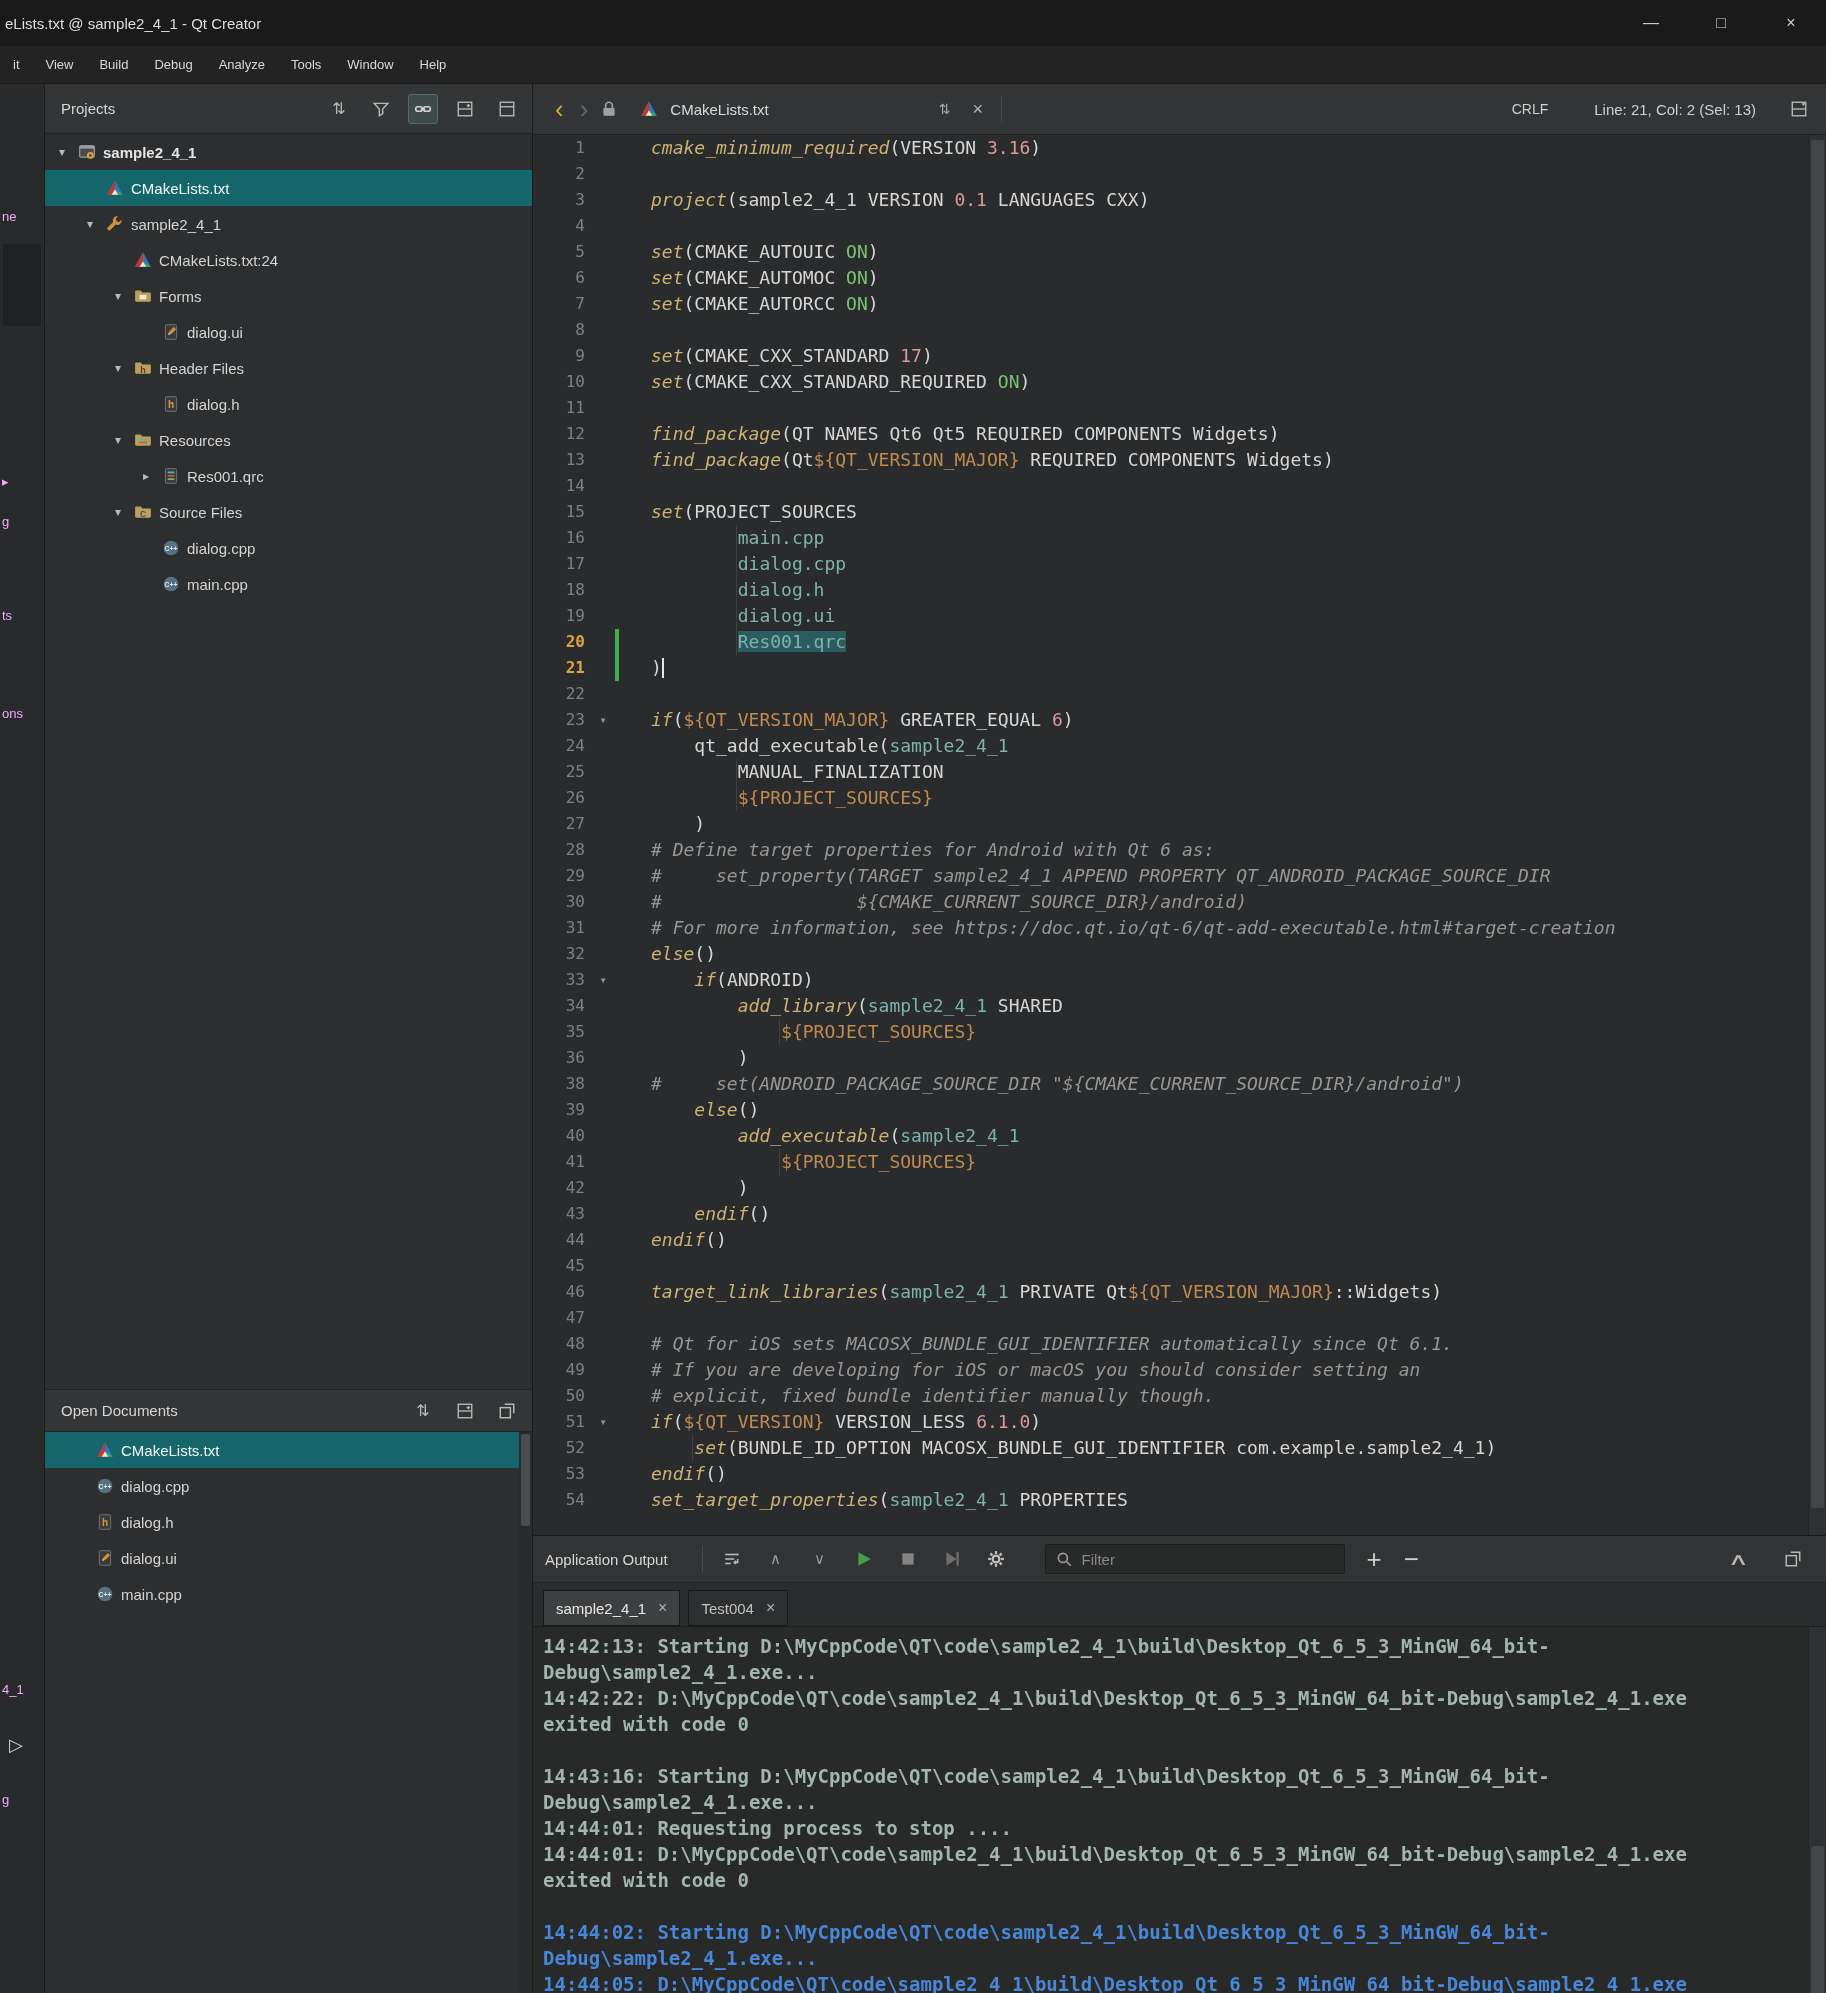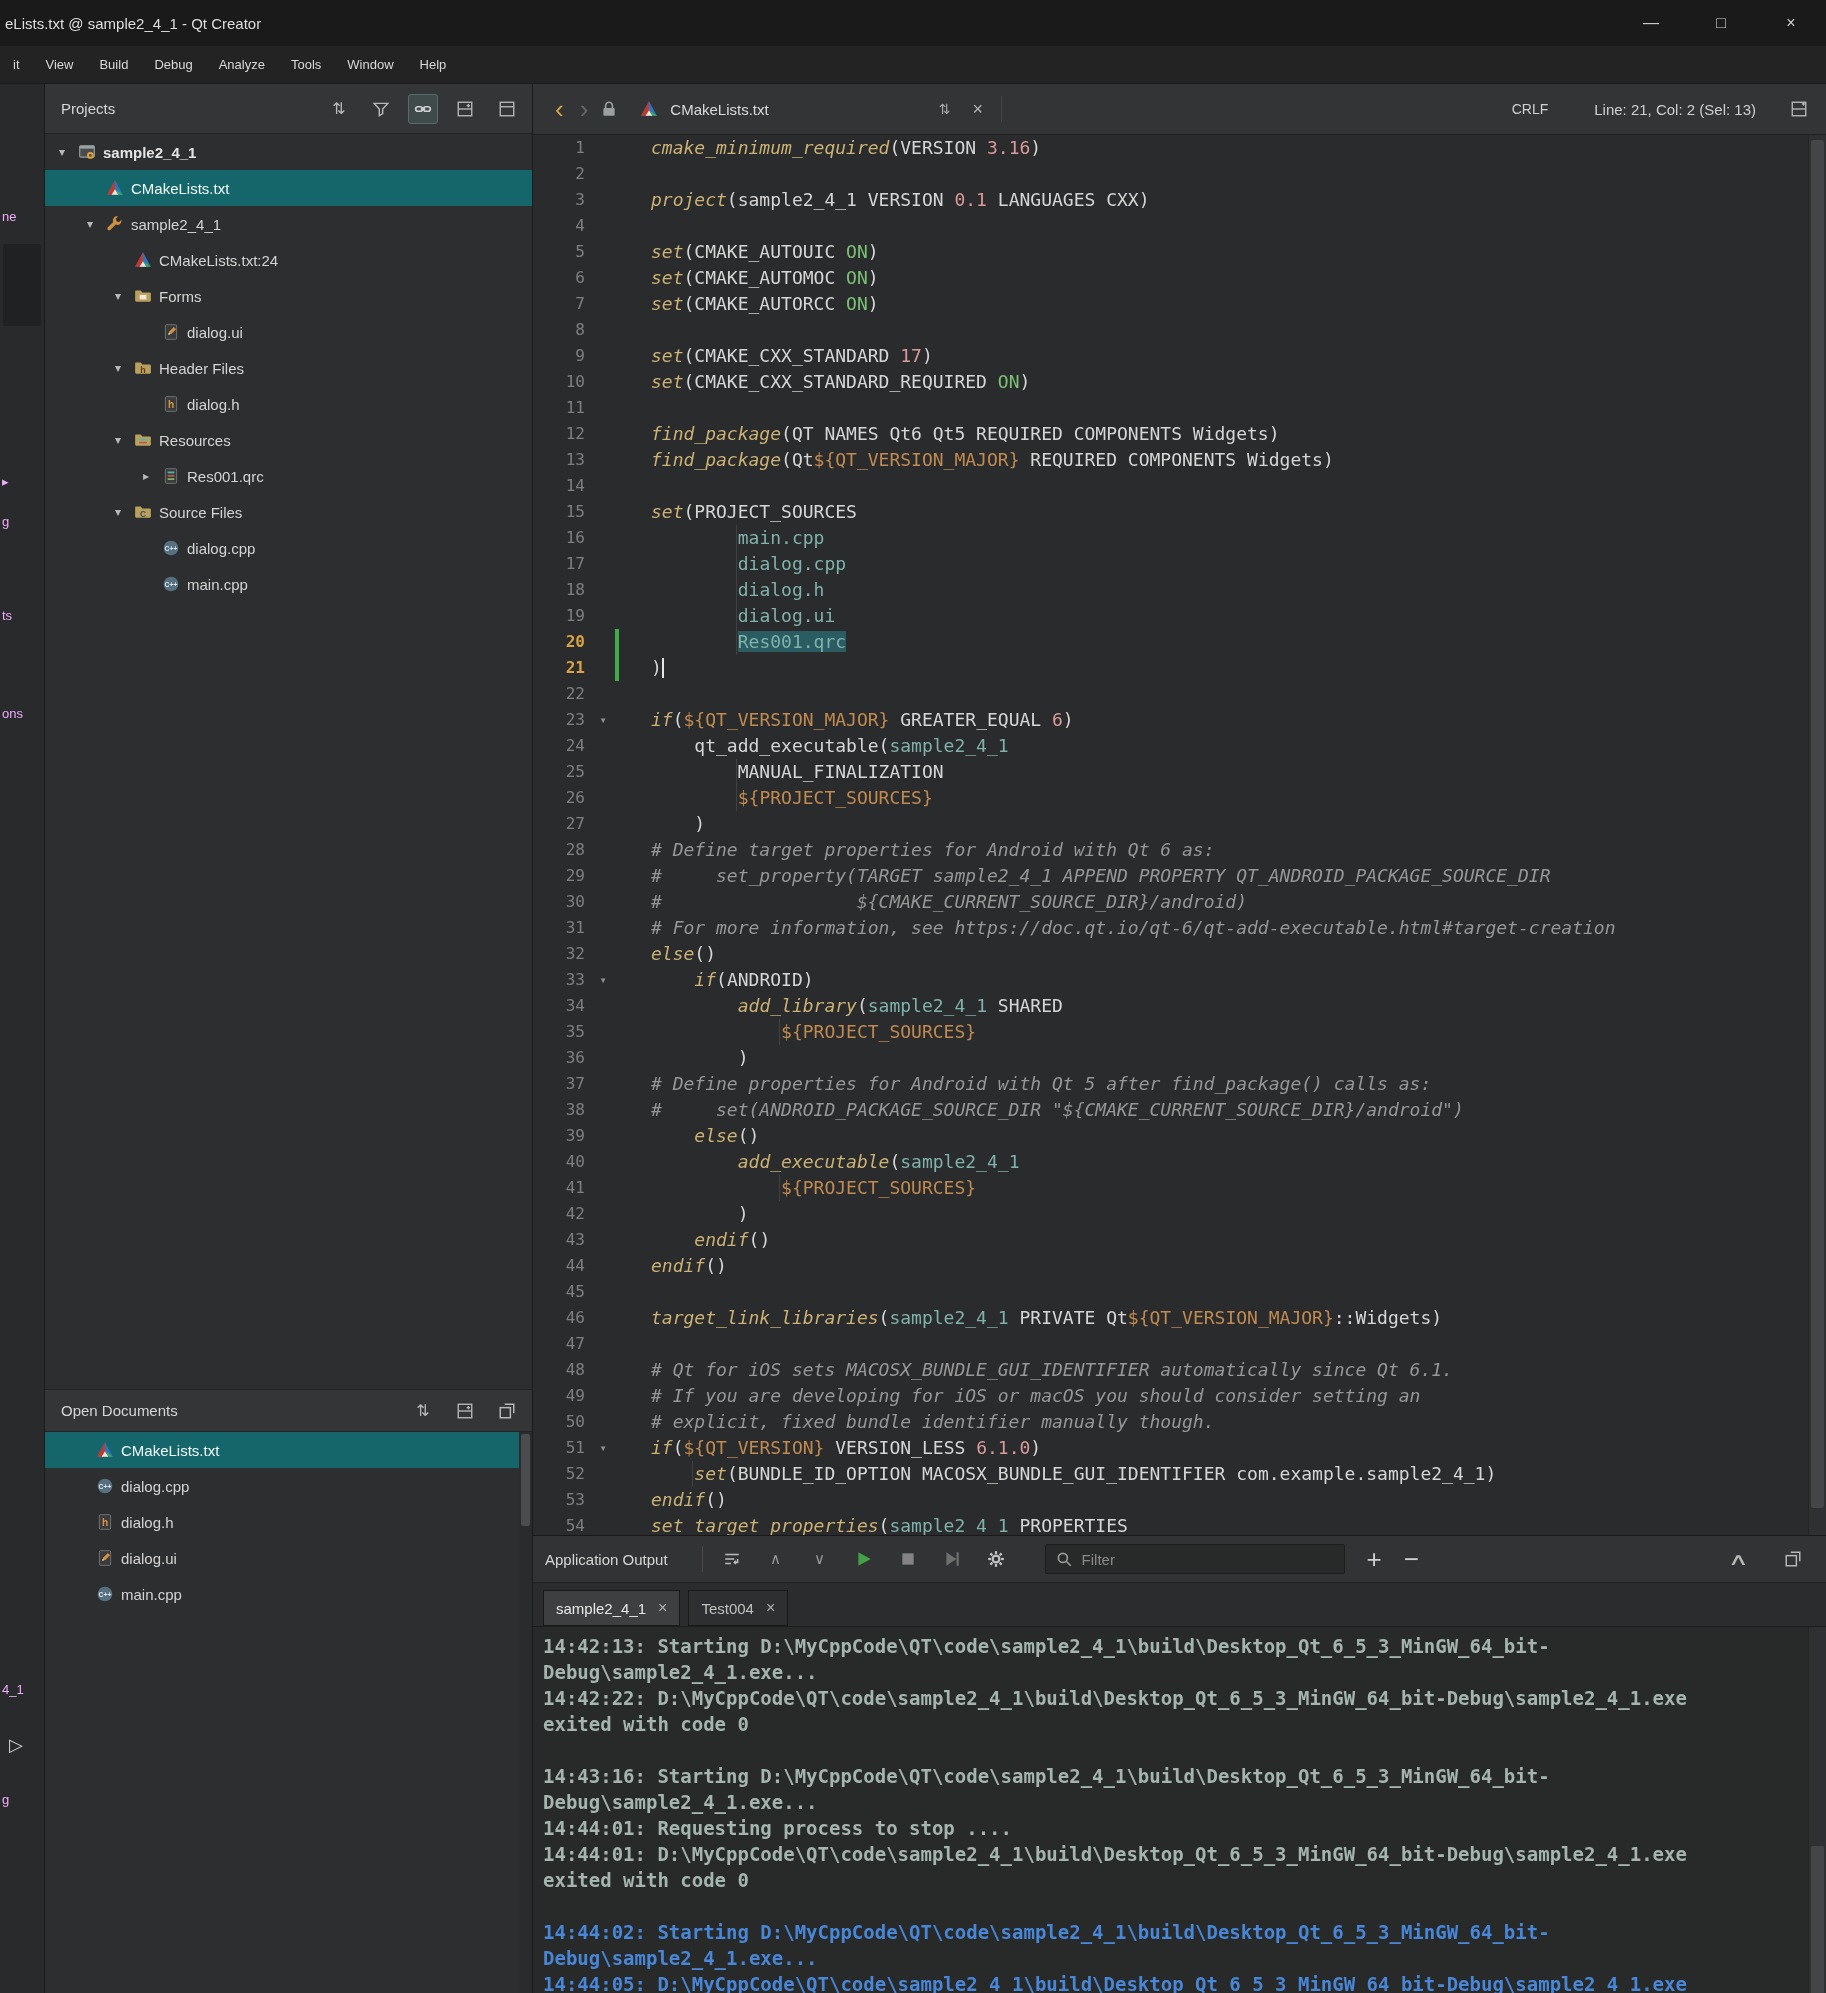--- a/index.html
+++ b/index.html
@@ -677,26 +677,20 @@
         <span class="chg"></span>
         <span class="code"><i class="guide" style="left: calc(12ch + 4px);"></i><span class="tx">            </span><span class="var">${PROJECT_SOURCES}</span></span>
       </div>
       <div class="eline">
         <span class="lnum">36</span>
         <span class="foldc"></span>
         <span class="chg"></span>
         <span class="code"><span class="tx">        )</span></span>
       </div>
       <div class="eline">
-        <span class="lnum">37</span>
-        <span class="foldc"></span>
-        <span class="chg"></span>
-        <span class="code"><span class="cm"># Define properties for Android with Qt 5 after find_package() calls as:</span></span>
-      </div>
-      <div class="eline">
         <span class="lnum">38</span>
         <span class="foldc"></span>
         <span class="chg"></span>
         <span class="code"><span class="cm">#     set(ANDROID_PACKAGE_SOURCE_DIR "${CMAKE_CURRENT_SOURCE_DIR}/android")</span></span>
       </div>
       <div class="eline">
         <span class="lnum">39</span>
         <span class="foldc"></span>
         <span class="chg"></span>
         <span class="code"><span class="tx">    </span><span class="fn">else</span><span class="tx">()</span></span>

